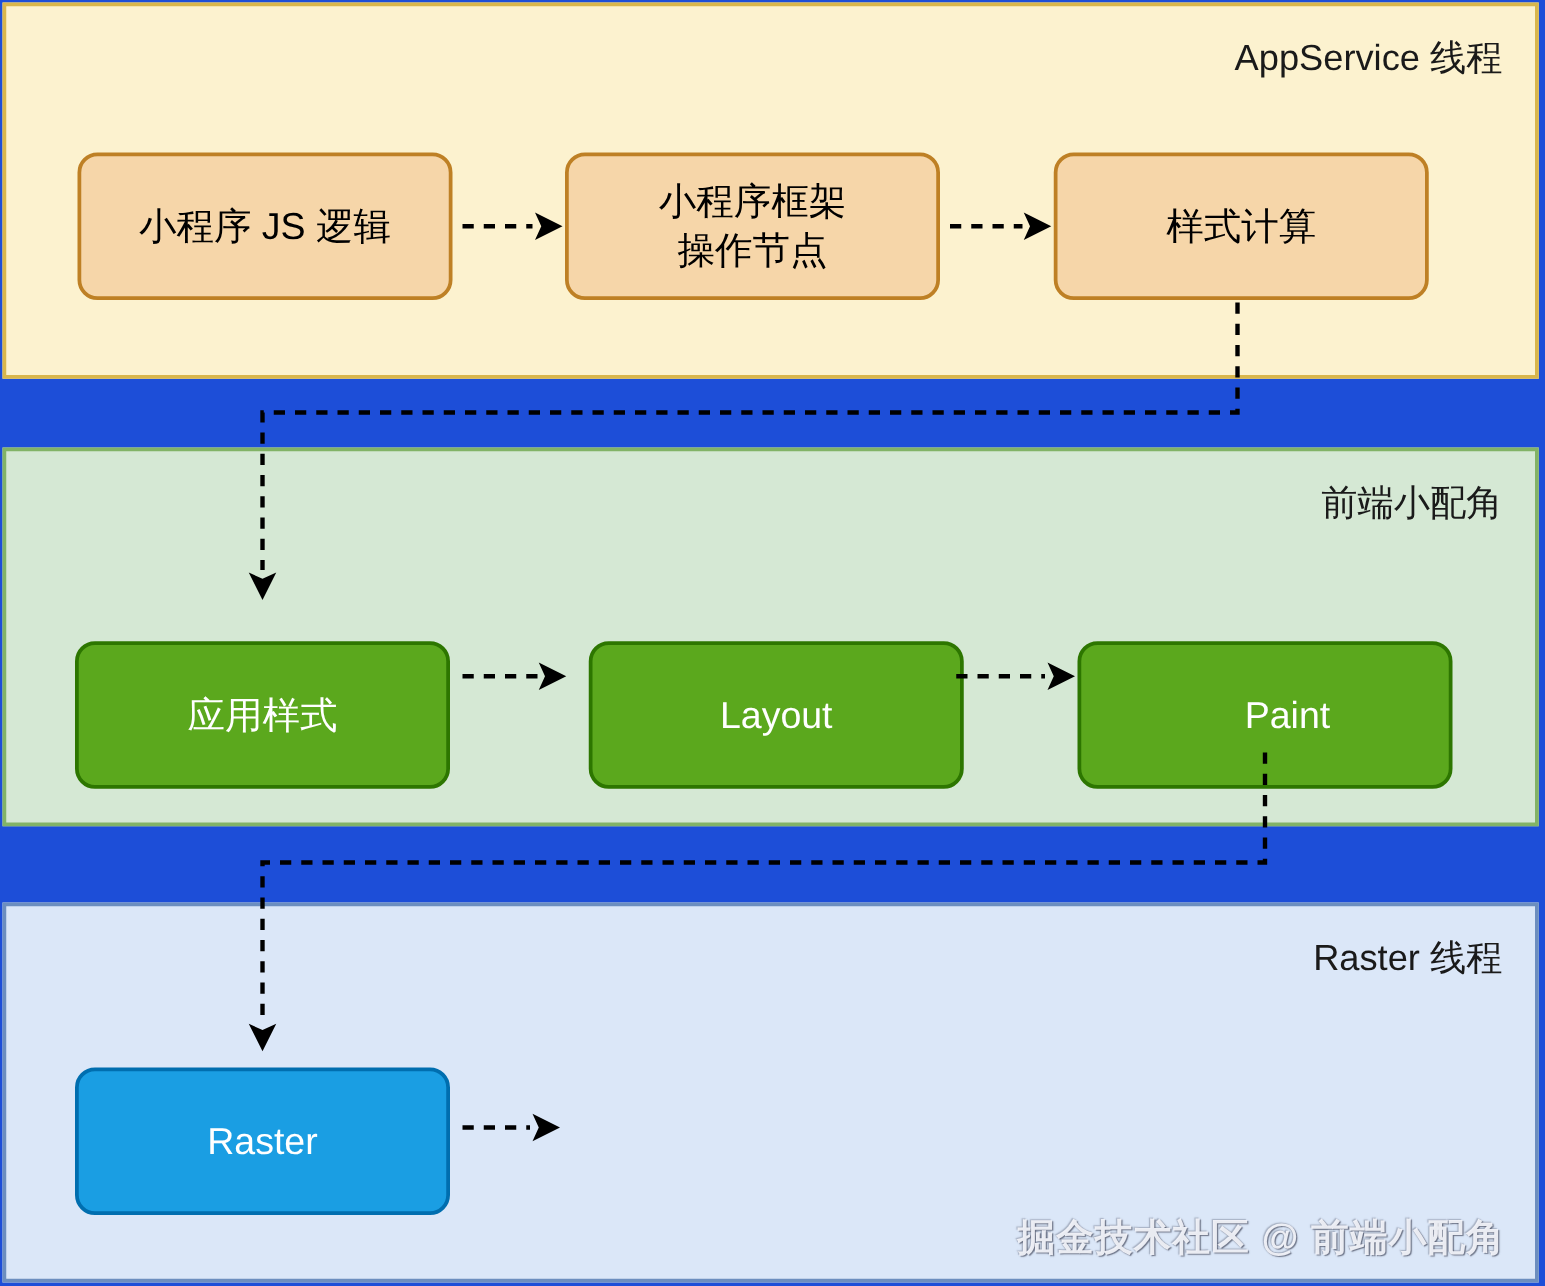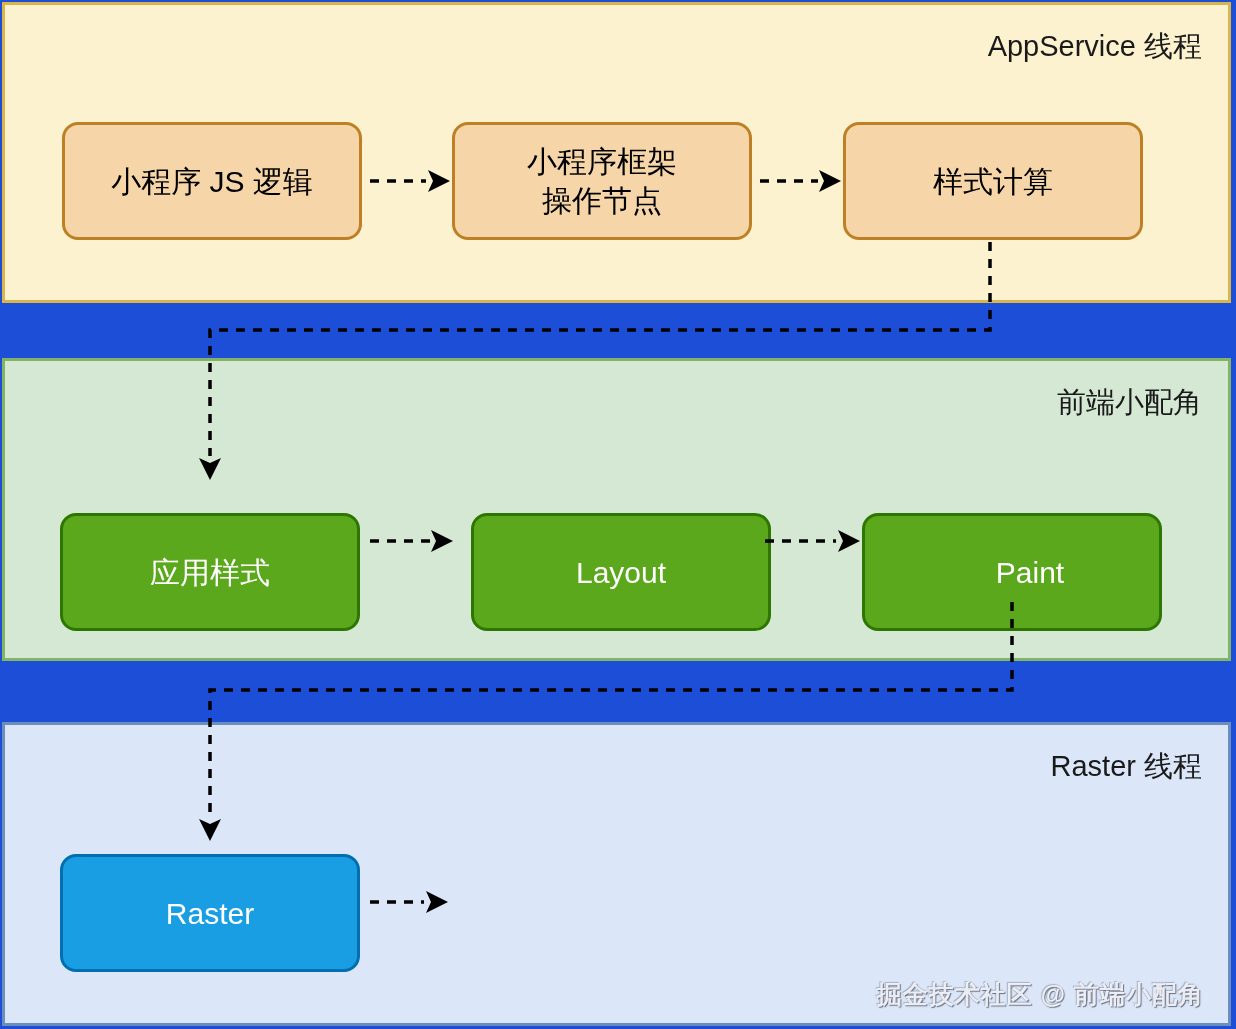--- a/index.html
+++ b/index.html
@@ -71,21 +71,21 @@
     stroke: #000000;
     stroke-width: 3.5;
     stroke-dasharray: 9 8;
   }
   #connector-layer polygon { fill: #000000; stroke: none; }
 
   .watermark {
     position: absolute;
     right: 24px;
     bottom: 12px;
-    font-size: 25px;
+    font-size: 30px;
     font-weight: bold;
     color: rgba(245, 246, 252, 0.92);
     text-shadow: 1px 1px 1px rgba(70, 75, 95, 0.75), -1px -1px 1px rgba(70, 75, 95, 0.35);
     letter-spacing: 1px;
     white-space: nowrap;
   }
 </style>
 </head>
 <body>
 

